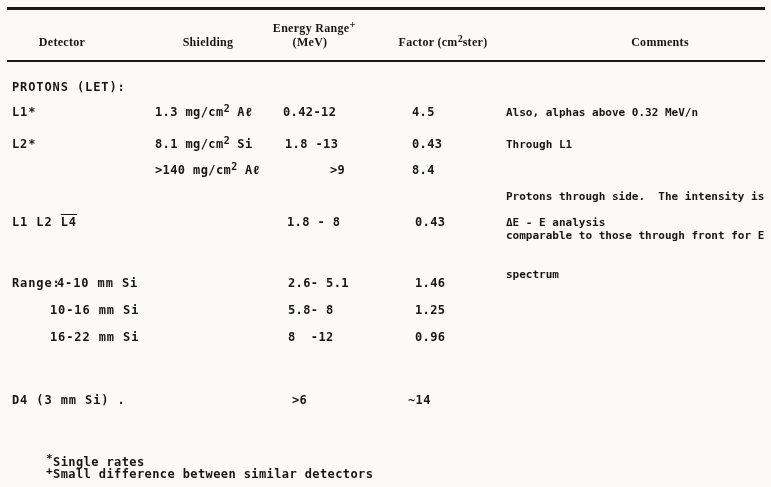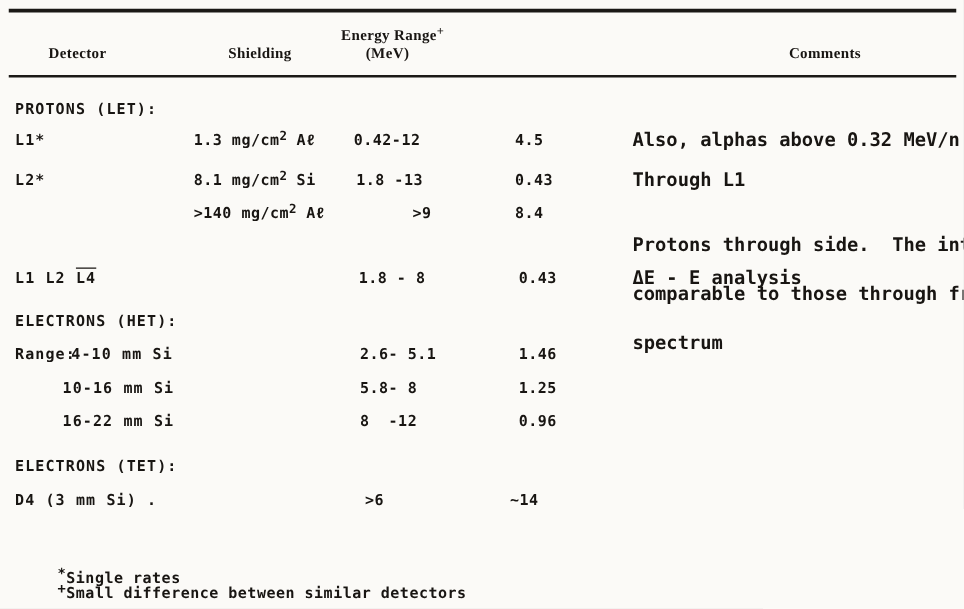--- a/index.html
+++ b/index.html
@@ -14,21 +14,21 @@
   }
   .cell{
     position:absolute;
     font-size:12px;
     line-height:13px;
     letter-spacing:0.4px;
     white-space:pre;
   }
   .title{letter-spacing:0.9px;}
   .det{letter-spacing:0.9px;}
-  .comment{font-size:15px;letter-spacing:0;}
+  .comment{font-size:11px;letter-spacing:0;}
   .comment div{line-height:13px;white-space:pre;}
   .hdr-c{transform:translateX(-50%);text-align:center;letter-spacing:0.3px;font-family:Liberation Serif, serif;}
   .hr{position:absolute;left:7px;width:758px;background:#1b1916;}
   .hr-top{top:7px;height:3px;}
   .hr-mid{top:60px;height:2px;}
   .ovl{text-decoration:overline;}
   .sup{font-size:10px;position:relative;top:-4px;letter-spacing:0;}
   .fn-marker{font-size:11px;position:relative;top:-4px;}
 </style>
 </head>
@@ -36,20 +36,21 @@
 
 <div class="page">
 
   <div class="hr hr-top"></div>
   <div class="hr hr-mid"></div>
 
   <div class="cell hdr-c" style="left:62px;top:36px">Detector</div>
   <div class="cell hdr-c" style="left:208px;top:36px">Shielding</div>
   <div class="cell hdr-c" style="left:314px;top:22px"><span>Energy Range</span><span class="sup">+</span></div>
   <div class="cell hdr-c" style="left:310px;top:36px">(MeV)</div>
+  <div class="cell hdr-c" style="left:443px;top:36px"><span>Factor (cm</span><span class="sup">2</span><span>ster)</span></div>
   <div class="cell hdr-c" style="left:660px;top:36px">Comments</div>
 
   <div class="cell title" style="left:12px;top:81px">PROTONS (LET):</div>
 
   <div class="cell det" style="left:12px;top:106px">L1*</div>
   <div class="cell" style="left:155px;top:106px"><span>1.3 mg/cm</span><span class="sup">2</span><span> Aℓ</span></div>
   <div class="cell" style="left:283px;top:106px">0.42-12</div>
   <div class="cell" style="left:412px;top:106px">4.5</div>
   <div class="cell comment" style="left:506px;top:106px">Also, alphas above 0.32 MeV/n</div>
 
@@ -66,36 +67,34 @@
     <div>Protons through side.  The intensity is</div>
     <div><span>comparable to those through front for E</span></div>
     <div>spectrum</div>
   </div>
 
   <div class="cell det" style="left:12px;top:216px"><span>L1 L2 </span><span class="ovl">L4</span></div>
   <div class="cell" style="left:287px;top:216px">1.8 - 8</div>
   <div class="cell" style="left:415px;top:216px">0.43</div>
   <div class="cell comment" style="left:506px;top:216px">ΔE - E analysis</div>
 
-  <div class="cell title" style="left:12px;top:251px">ELECTRONS (HET):</div>
 
   <div class="cell det" style="left:12px;top:277px">Range:</div>
   <div class="cell det" style="left:57px;top:277px">4-10 mm Si</div>
   <div class="cell" style="left:288px;top:277px">2.6- 5.1</div>
   <div class="cell" style="left:415px;top:277px">1.46</div>
 
   <div class="cell det" style="left:50px;top:304px">10-16 mm Si</div>
   <div class="cell" style="left:288px;top:304px">5.8- 8</div>
   <div class="cell" style="left:415px;top:304px">1.25</div>
 
   <div class="cell det" style="left:50px;top:331px">16-22 mm Si</div>
   <div class="cell" style="left:288px;top:331px">8  -12</div>
   <div class="cell" style="left:415px;top:331px">0.96</div>
 
-  <div class="cell title" style="left:12px;top:367px">ELECTRONS (TET):</div>
 
   <div class="cell det" style="left:12px;top:394px">D4 (3 mm Si) .</div>
   <div class="cell" style="left:292px;top:394px">&gt;6</div>
   <div class="cell" style="left:408px;top:394px">~14</div>
 
   <div class="cell" style="left:46px;top:456px"><span class="fn-marker">*</span><span>Single rates</span></div>
   <div class="cell" style="left:46px;top:468px"><span class="fn-marker">+</span><span>Small difference between similar detectors</span></div>
 
 </div>
 

